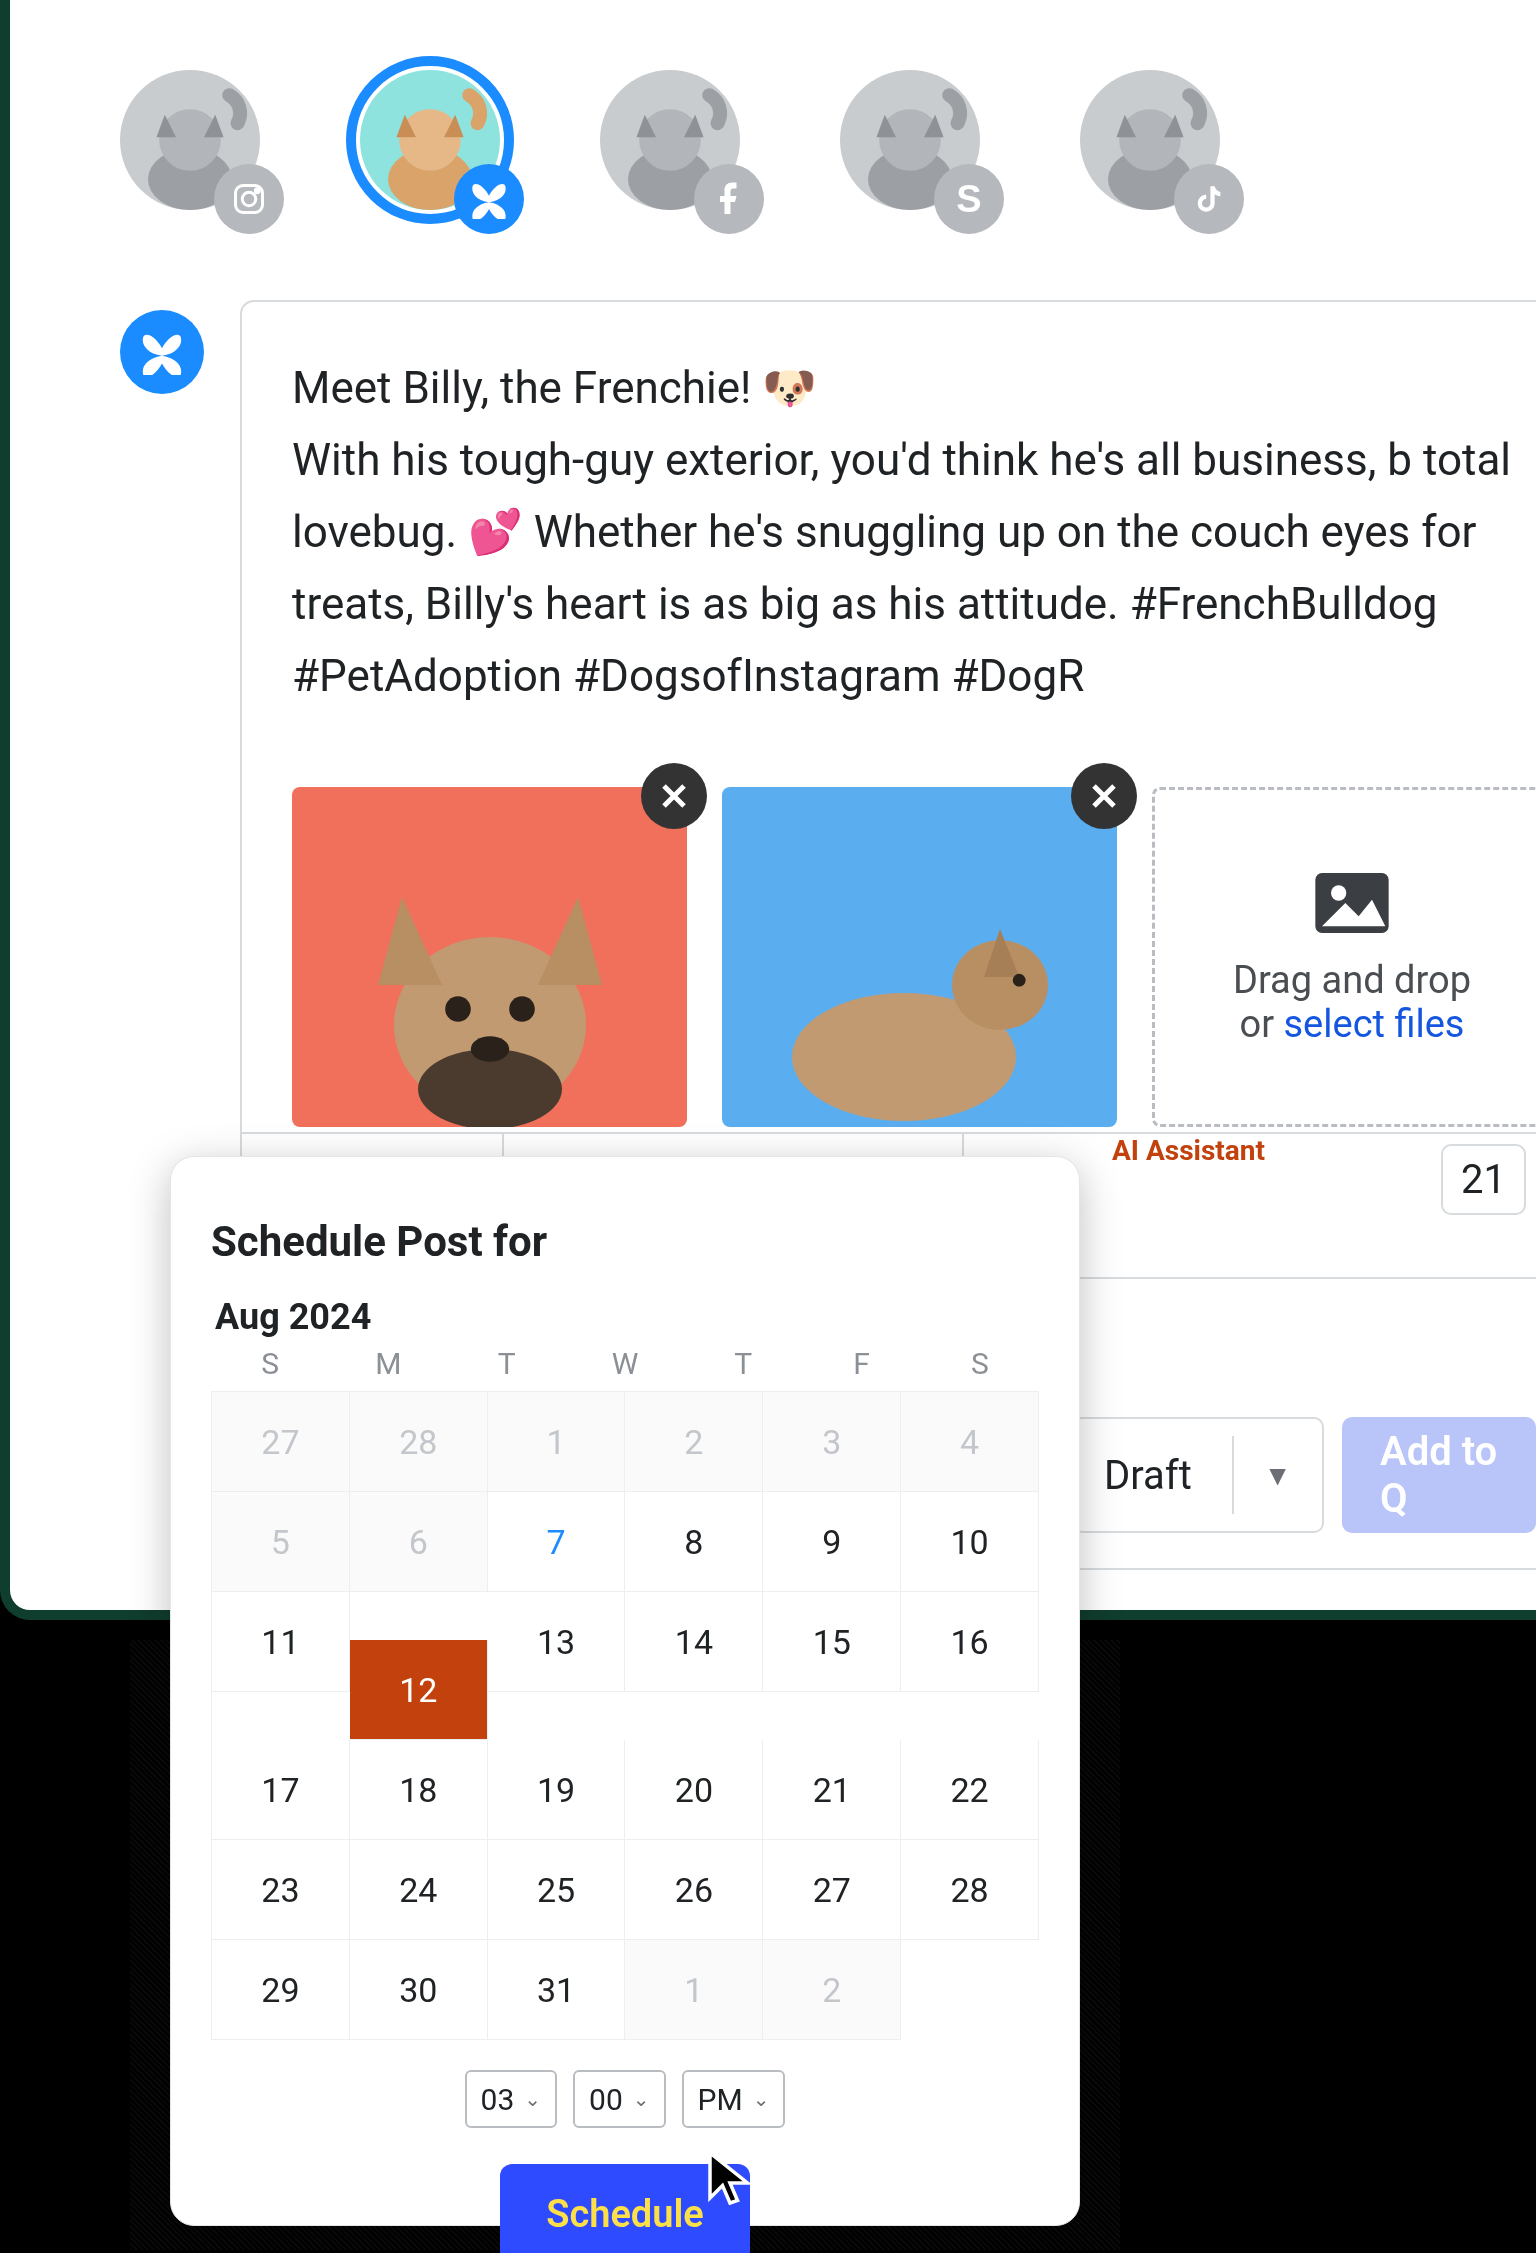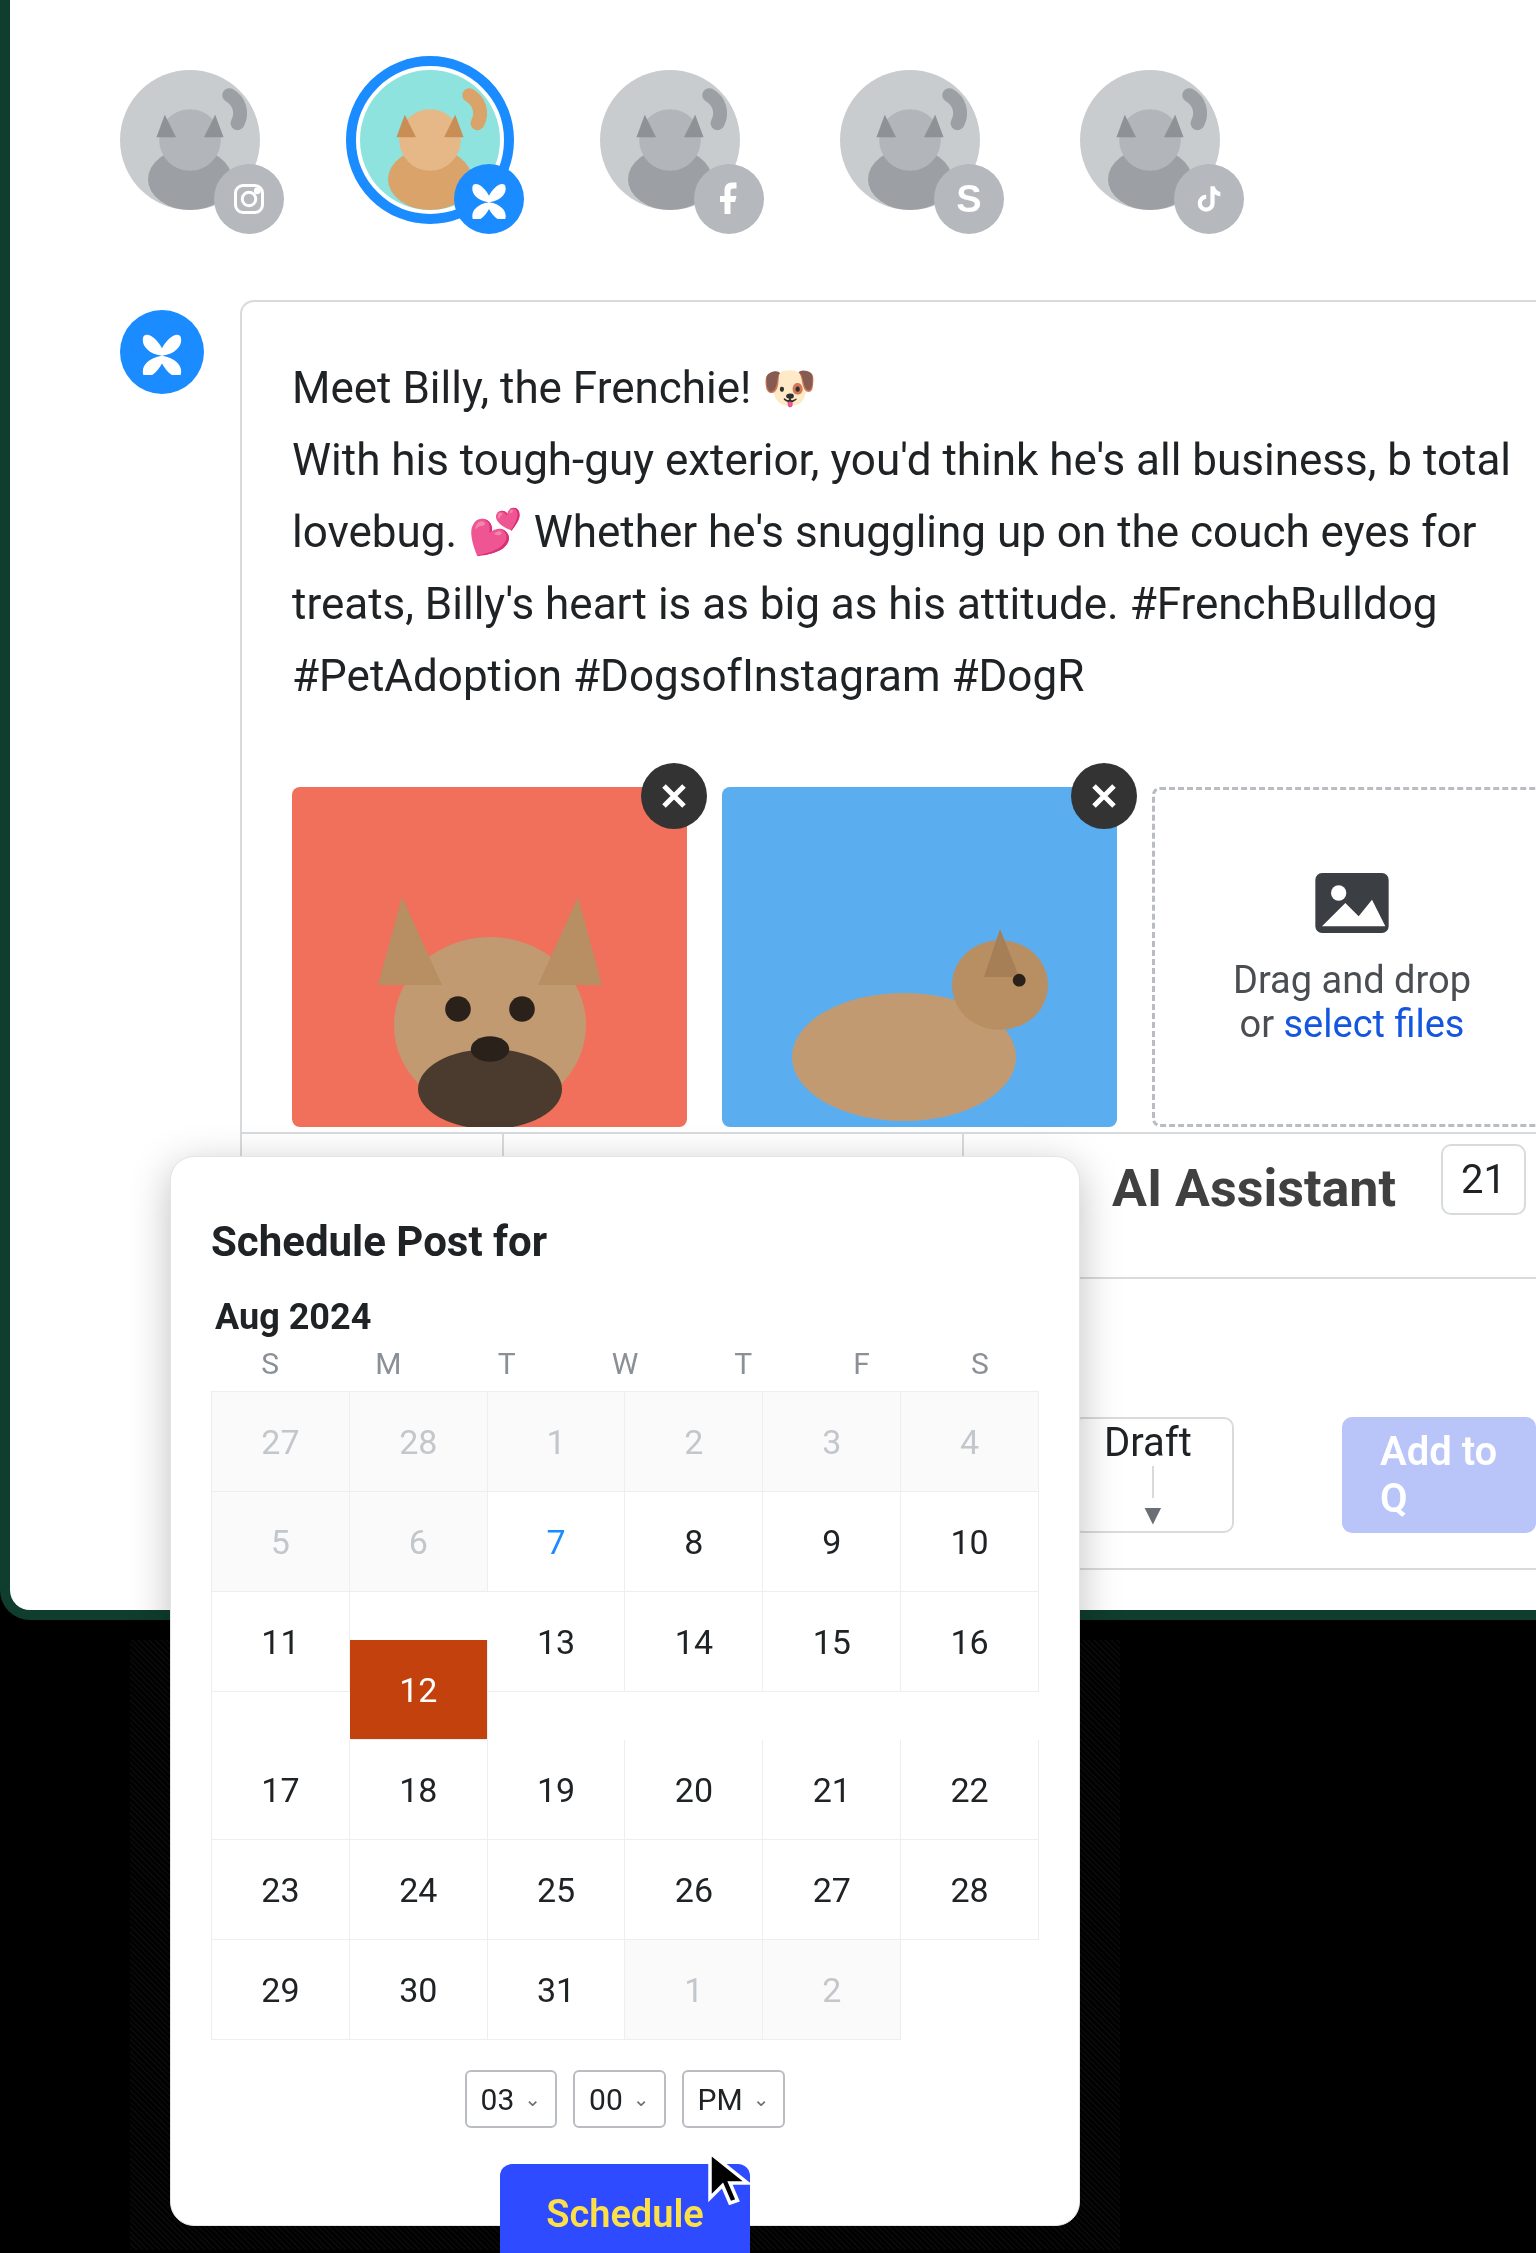--- a/index.html
+++ b/index.html
@@ -158,23 +158,23 @@
   .vcut1, .vcut2 {
     position: absolute;
     top: 830px; height: 116px;
     width: 0; border-left: 2px solid var(--border);
   }
   .vcut1 { left: 260px; }
   .vcut2 { left: 720px; }
 
   .ai-assistant {
     position: absolute;
-    top: 856px; left: 870px;
-    font-size: 52px; font-weight: 700;
-    color: #404040;
+    top: 832px; left: 870px;
+    font-size: 28px; font-weight: 700;
+    color: #c2410c;
   }
   .counter {
     position: absolute;
     top: 842px; right: 10px;
     border: 2px solid var(--border);
     border-radius: 10px;
     padding: 10px 18px;
     font-size: 40px;
   }
   .toolbar-sep2{
@@ -188,21 +188,20 @@
   .btn-draft {
     position: absolute;
     top: 1115px; left: 830px;
     height: 116px;
     display: flex; align-items: center;
     border: 2px solid var(--border);
     border-radius: 10px;
     font-size: 40px;
     cursor: pointer;
     background: #fff;
-    flex-direction: column;
   }
   .btn-draft .lbl { padding: 0 40px 0 30px; }
   .btn-draft .sep { width: 0; height: 70%; border-left: 2px solid var(--border); }
   .btn-draft .caret { padding: 0 30px; color: #6B6F75; font-size: 28px; }
 
   .btn-queue {
     position: absolute;
     top: 1115px; left: 1090px + 0px;
     height: 116px;
     padding: 0 38px;

